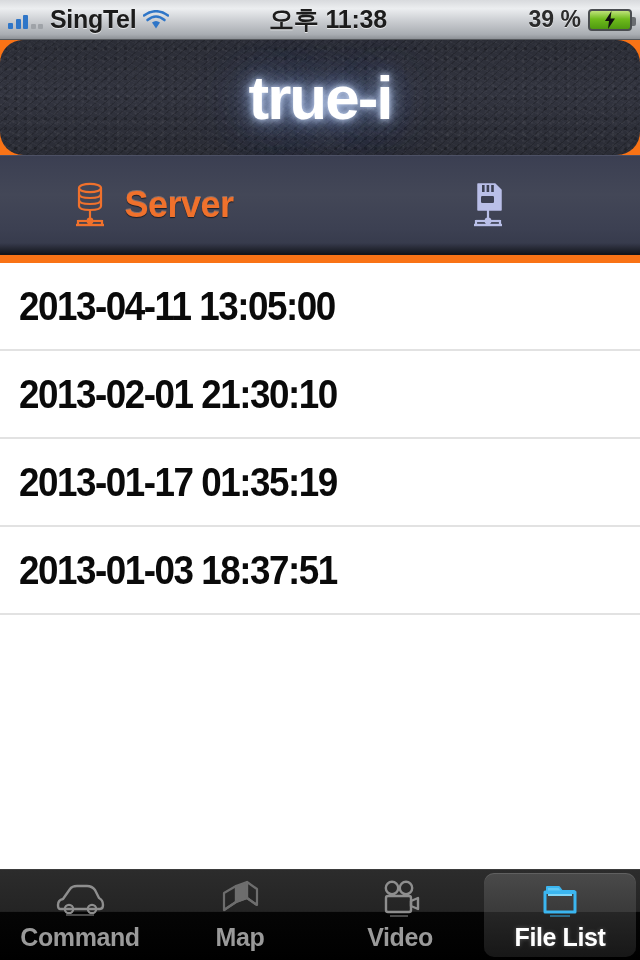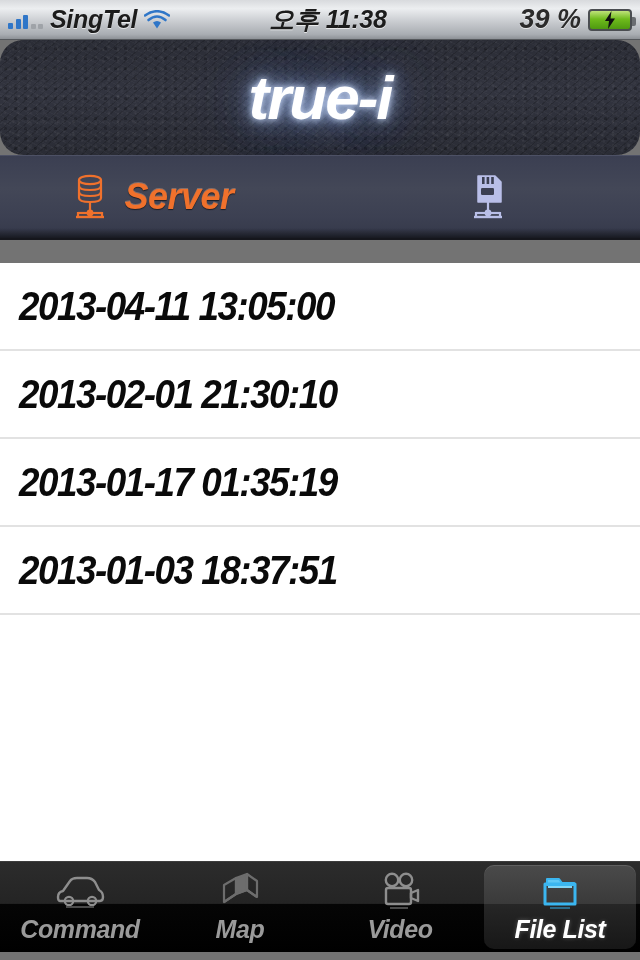--- a/index.html
+++ b/index.html
@@ -8,22 +8,21 @@
     background: #000;
   }
   body {
     font-family: "Liberation Sans", sans-serif;
   }
   #phone {
     position: relative;
     width: 640px;
     height: 960px;
     overflow: hidden;
-    background: #737373;
-    font-style: italic;
+    background: #f97316;
   }
 
   
   .statusbar {
     position: relative;
     height: 40px;
     width: 100%;
     background: linear-gradient(to bottom, #d8dadd 0%, #eceef0 22%, #c9ccd0 55%, #a9adb2 88%, #8d9196 100%);
     border-bottom: 1px solid #55585c;
     display: flex;
@@ -75,21 +74,21 @@
     pointer-events: none;
   }
   .sb-right {
     position: absolute;
     right: 8px;
     display: flex;
     align-items: center;
     gap: 7px;
   }
   .batt-pct {
-    font-size: 27px;
+    font-size: 23px;
     font-weight: bold;
     color: #2b2b2b;
     text-shadow: 0 1px 0 rgba(255,255,255,0.65);
   }
   .battery {
     position: relative;
     width: 44px;
     height: 22px;
     border: 2px solid #4a4d51;
     border-radius: 4px;
@@ -150,21 +149,21 @@
       0 0 6px rgba(210,225,255,0.95),
       0 0 16px rgba(180,205,255,0.8),
       0 0 34px rgba(150,185,255,0.55),
       0 0 58px rgba(120,160,255,0.35);
     z-index: 2;
   }
 
   
   .segbar {
     position: relative;
-    height: 85px;
+    height: 100px;
     display: flex;
     background: linear-gradient(to bottom, #3b3f52 0%, #434757 40%, #3c4052 75%, #343849 100%);
     border-top: 1px solid #4d5165;
     border-bottom: 2px solid #15161c;
     box-sizing: border-box;
     gap: 32px;
   }
   .segbar::after {
     content: "";
     position: absolute;
@@ -223,21 +222,21 @@
     letter-spacing: -1.6px;
     font-stretch: condensed;
     transform: scaleX(0.92);
     transform-origin: left center;
     white-space: nowrap;
   }
 
   
   .tabbar {
     position: absolute;
-    left: 0; right: 0; bottom: 8px;
+    left: 0; right: 0; bottom: 0;
     height: 90px;
     display: flex;
     background: linear-gradient(to bottom, #2c2c2c 0%, #242424 46%, #050505 47%, #000000 100%);
     border-top: 1px solid #3d3d3d;
     margin-top: 8px;
   }
   .tab {
     flex: 1;
     position: relative;
     display: flex;

